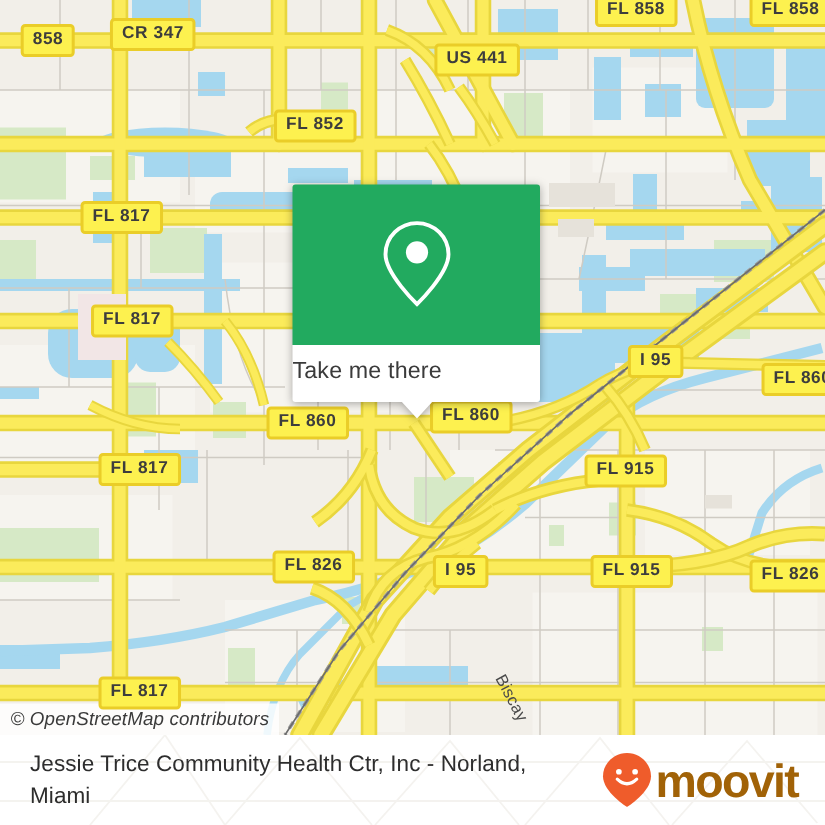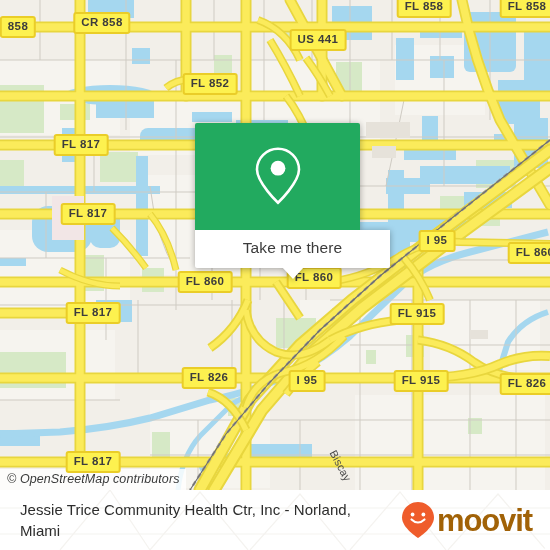--- a/index.html
+++ b/index.html
@@ -94,24 +94,23 @@
     position: relative;
   }
   #popup-pin {
     position: absolute;
     left: 50%;
     top: 50%;
     transform: translate(-50%, -52%);
   }
   #popup-footer {
     position: relative;
-    width: 195px;
+    width: 165px;
     background: #ffffff;
     border-radius: 0 0 2px 2px;
-    text-align: center;
     padding: 9px 0 11px 0;
     box-sizing: border-box;
   }
   #popup-label {
     font-size: 15.5px;
     color: #3b3b3b;
     letter-spacing: 0.1px;
   }
   #popup-tail {
     position: absolute;
@@ -435,22 +434,22 @@
         <rect x="470" y="330" width="18" height="9"></rect>
         <rect x="206" y="210" width="30" height="12"></rect>
       </g>
 
       <rect x="52" y="196" width="32" height="44" fill="#f2e6e6"></rect>
     </svg>
 
     <div class="attribution">© OpenStreetMap contributors</div>
 
     <div id="shield-layer">
-        <div class="shield" style="left: 18px; top: 27px;">858</div>
-        <div class="shield" style="left: 102px; top: 23px;">CR 858</div>
+        <div class="shield" style="left: 32px; top: 27px;">858</div>
+        <div class="shield" style="left: 102px; top: 23px;">CR 347</div>
         <div class="shield" style="left: 318px; top: 40px;">US 441</div>
         <div class="shield" style="left: 424px; top: 7px;">FL 858</div>
         <div class="shield" style="left: 527px; top: 7px;">FL 858</div>
         <div class="shield" style="left: 210px; top: 84px; text-align: center;">FL 852</div>
         <div class="shield" style="left: 81px; top: 145px;">FL 817</div>
         <div class="shield" style="left: 88px; top: 214px;">FL 817</div>
         <div class="shield" style="left: 205px; top: 282px;">FL 860</div>
         <div class="shield" style="left: 314px; top: 278px;">FL 860</div>
         <div class="shield" style="left: 437px; top: 241px;">I 95</div>
         <div class="shield" style="left: 535px; top: 253px;">FL 860</div>

